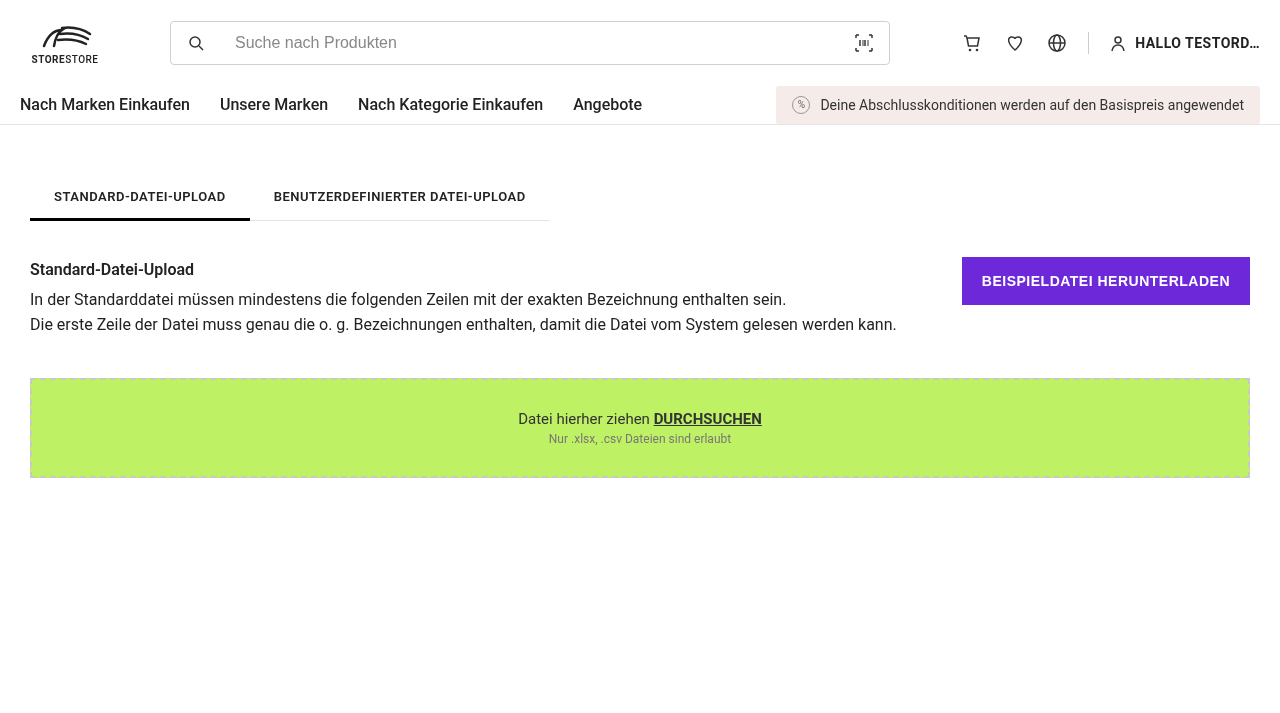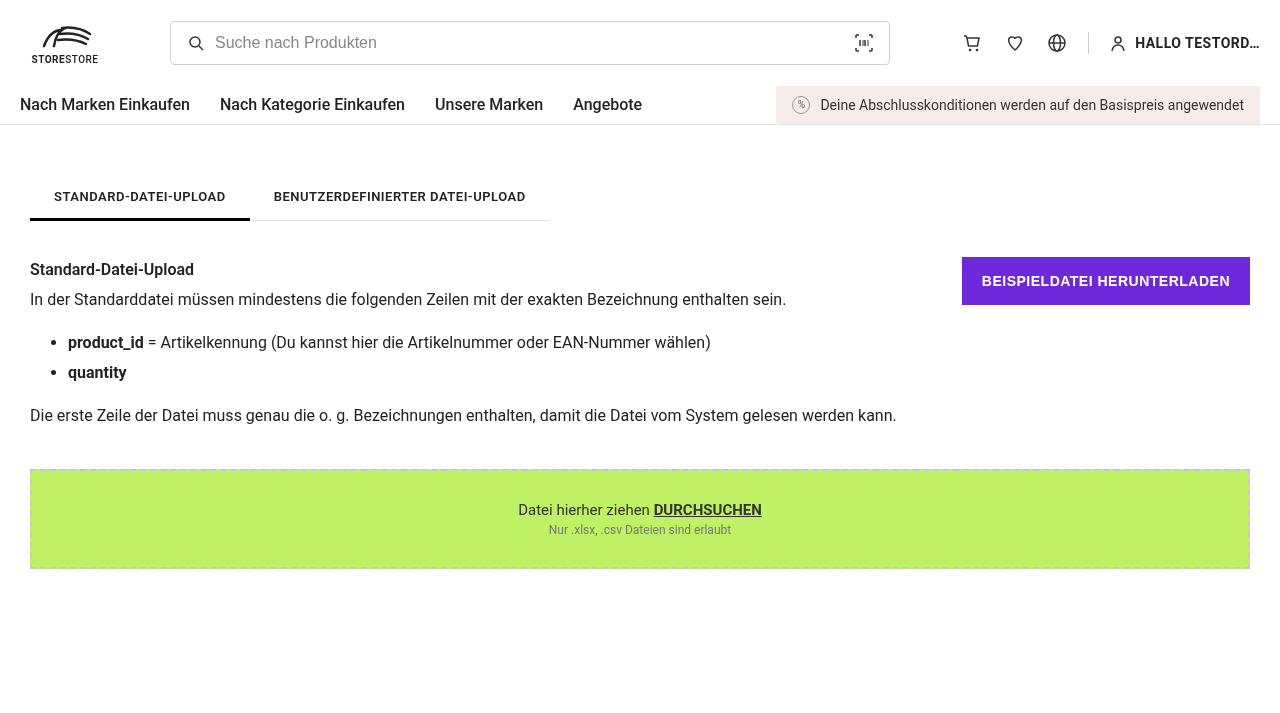--- a/index.html
+++ b/index.html
@@ -32,21 +32,21 @@
   .search-wrapper {
     flex: 1;
     max-width: 720px;
   }
   .search-box {
     display: flex;
     align-items: center;
     border: 1px solid #d0d0d0;
     border-radius: 4px;
     padding: 10px 14px;
-    gap: 8px;
+    gap: 28px;
   }
   .search-input {
     flex: 1;
     border: none;
     outline: none;
     font-size: 16px;
     color: #555;
   }
   .search-input::placeholder { color: #888; }
   .header-icons {
@@ -270,22 +270,22 @@
             <path d="M3 17 q 1 -6 6 -6 q 5 0 6 6" fill="none" stroke="#333" stroke-width="1.5"></path>
           </svg>
         <span>HALLO TESTORD…</span>
       </div>
     </div>
   </div>
 
   <div class="nav-row">
     <nav class="main-nav">
       <div class="nav-item">Nach Marken Einkaufen</div>
+      <div class="nav-item">Unsere Marken</div>
       <div class="nav-item">Nach Kategorie Einkaufen</div>
-      <div class="nav-item">Unsere Marken</div>
       <div class="nav-item">Angebote</div>
     </nav>
     <div class="notice-banner">
       <span class="percent-circle">%</span>
       <span>Deine Abschlusskonditionen werden auf den Basispreis angewendet</span>
     </div>
   </div>
 </div>
 <div class="nav-border"></div>
 
@@ -293,24 +293,20 @@
 
   <div class="tabs">
     <div class="tab active">STANDARD-DATEI-UPLOAD</div>
     <div class="tab">BENUTZERDEFINIERTER DATEI-UPLOAD</div>
   </div>
 
   <div class="panel">
     <div class="panel-text">
       <div class="panel-heading">Standard-Datei-Upload</div>
       <div>In der Standarddatei müssen mindestens die folgenden Zeilen mit der exakten Bezeichnung enthalten sein.</div>
-      <ul>
-        <li><b>product_id</b><span> = Artikelkennung (Du kannst hier die Artikelnummer oder EAN-Nummer wählen)</span></li>
-        <li><b>quantity</b></li>
-      </ul>
       <div>Die erste Zeile der Datei muss genau die o. g. Bezeichnungen enthalten, damit die Datei vom System gelesen werden kann.</div>
     </div>
     <button class="dl-btn">BEISPIELDATEI HERUNTERLADEN</button>
   </div>
 
   <div class="dropzone">
     <div class="drop-main">
       <span>Datei hierher ziehen </span><span class="drop-browse">DURCHSUCHEN</span>
     </div>
     <div class="drop-sub">Nur .xlsx, .csv Dateien sind erlaubt</div>

